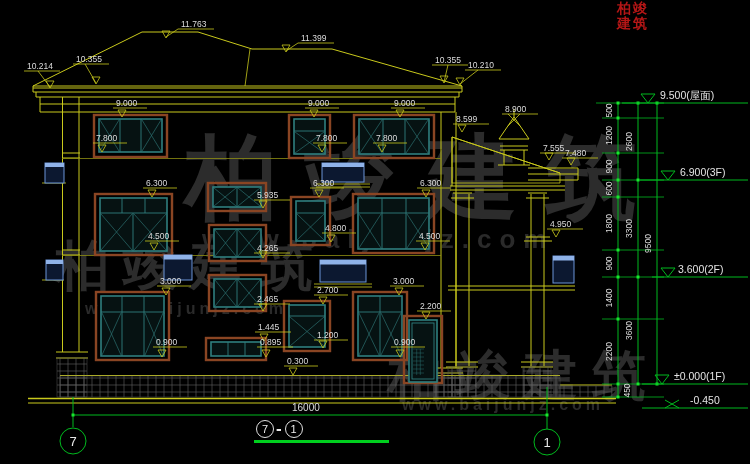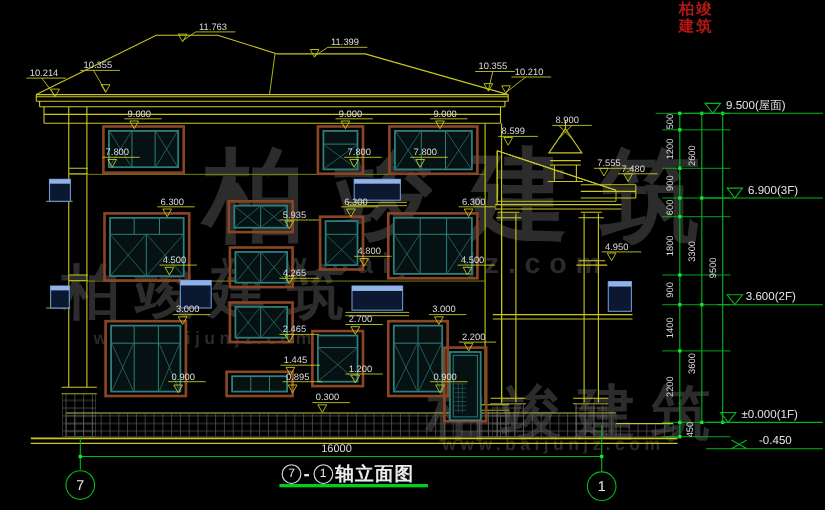--- a/index.html
+++ b/index.html
@@ -484,17 +484,16 @@
     <g>
       <circle cx="547" cy="442" r="13" class="gl"></circle>
       <text class="ax" x="547" y="446.5">1</text>
     </g>
   </svg>
 
   <div id="title">
     <span class="circ">7</span>
       <span>-</span>
       <span class="circ">1</span>
-      <span>轴立面图</span>
   </div>
   <div id="title-underline"></div>
 
 </div>
 
 </body></html>

